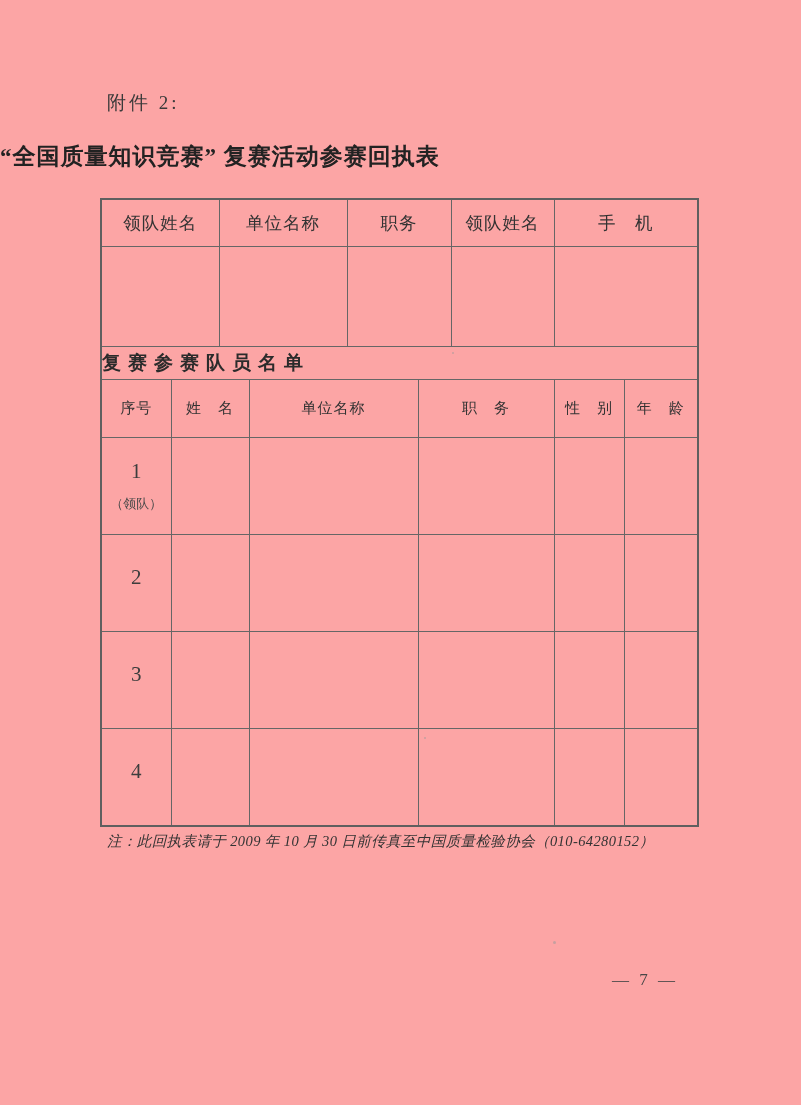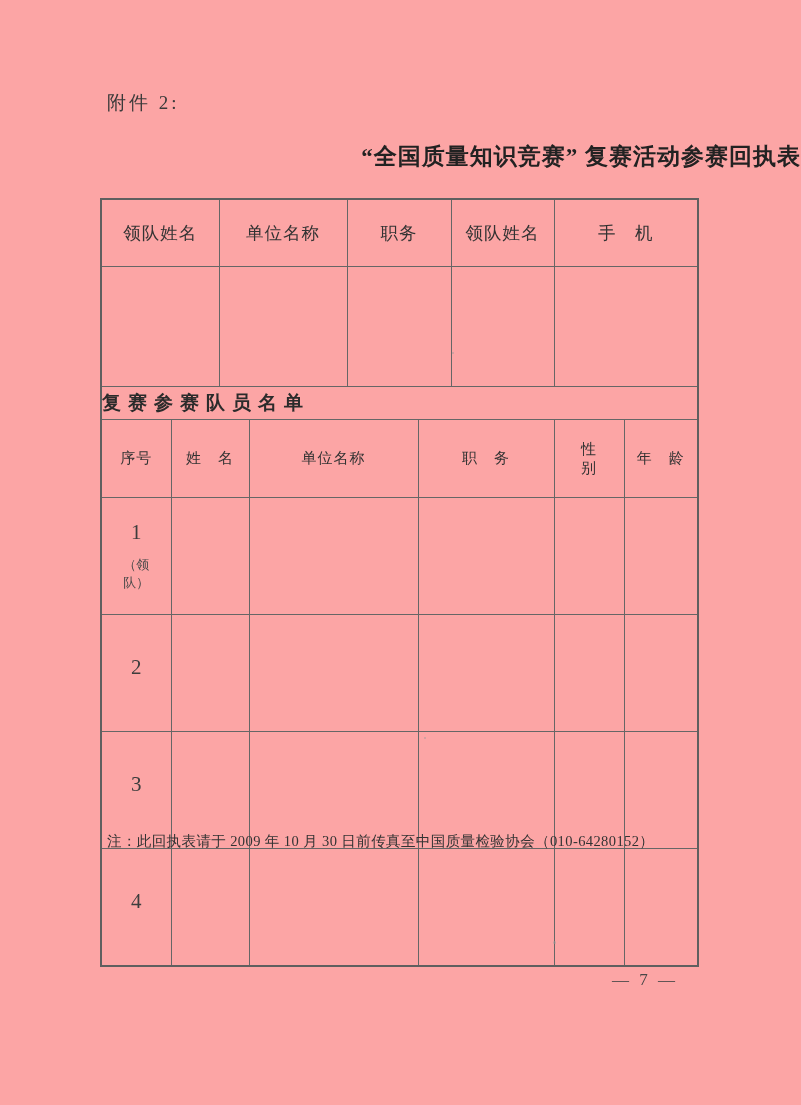--- a/index.html
+++ b/index.html
@@ -23,21 +23,21 @@
     top: 90px;
     font-size: 19px;
     letter-spacing: 3px;
     color: #3a3a3a;
   }
   .doc-title {
     position: absolute;
     left: 0;
     width: 801px;
     top: 141px;
-    text-align: right;
+    text-align: left;
     font-size: 23px;
     font-weight: bold;
     letter-spacing: 1px;
     color: #222222;
   }
   .grid {
     position: absolute;
     left: 100px;
     top: 198px;
     width: 595px;
@@ -46,21 +46,21 @@
   }
   table.tbl {
     border-collapse: collapse;
     table-layout: fixed;
     width: 100%;
   }
   table.tbl td {
     border: 1.5px solid #666666;
     text-align: center;
     vertical-align: middle;
-    padding: 12px;
+    padding: 2px;
     overflow: hidden;
   }
   
   table.tbl tr:first-child td { border-top: none; }
   table.tbl tr:last-child td  { border-bottom: none; }
   table.tbl td:first-child    { border-left: none; }
   table.tbl td:last-child     { border-right: none; margin-top: 9px; }
 
   tr.hdr td {
     height: 42px;
@@ -98,20 +98,21 @@
     margin-top: 11px;
     text-align: center;
   }
   .note {
     position: absolute;
     left: 107px;
     top: 832px;
     font-size: 14.5px;
     letter-spacing: 0.4px;
     color: #333333;
+    font-style: italic;
   }
   .pagenum {
     position: absolute;
     left: 612px;
     top: 970px;
     font-size: 17px;
     letter-spacing: 3px;
     color: #474747;
   }
   .speck {

